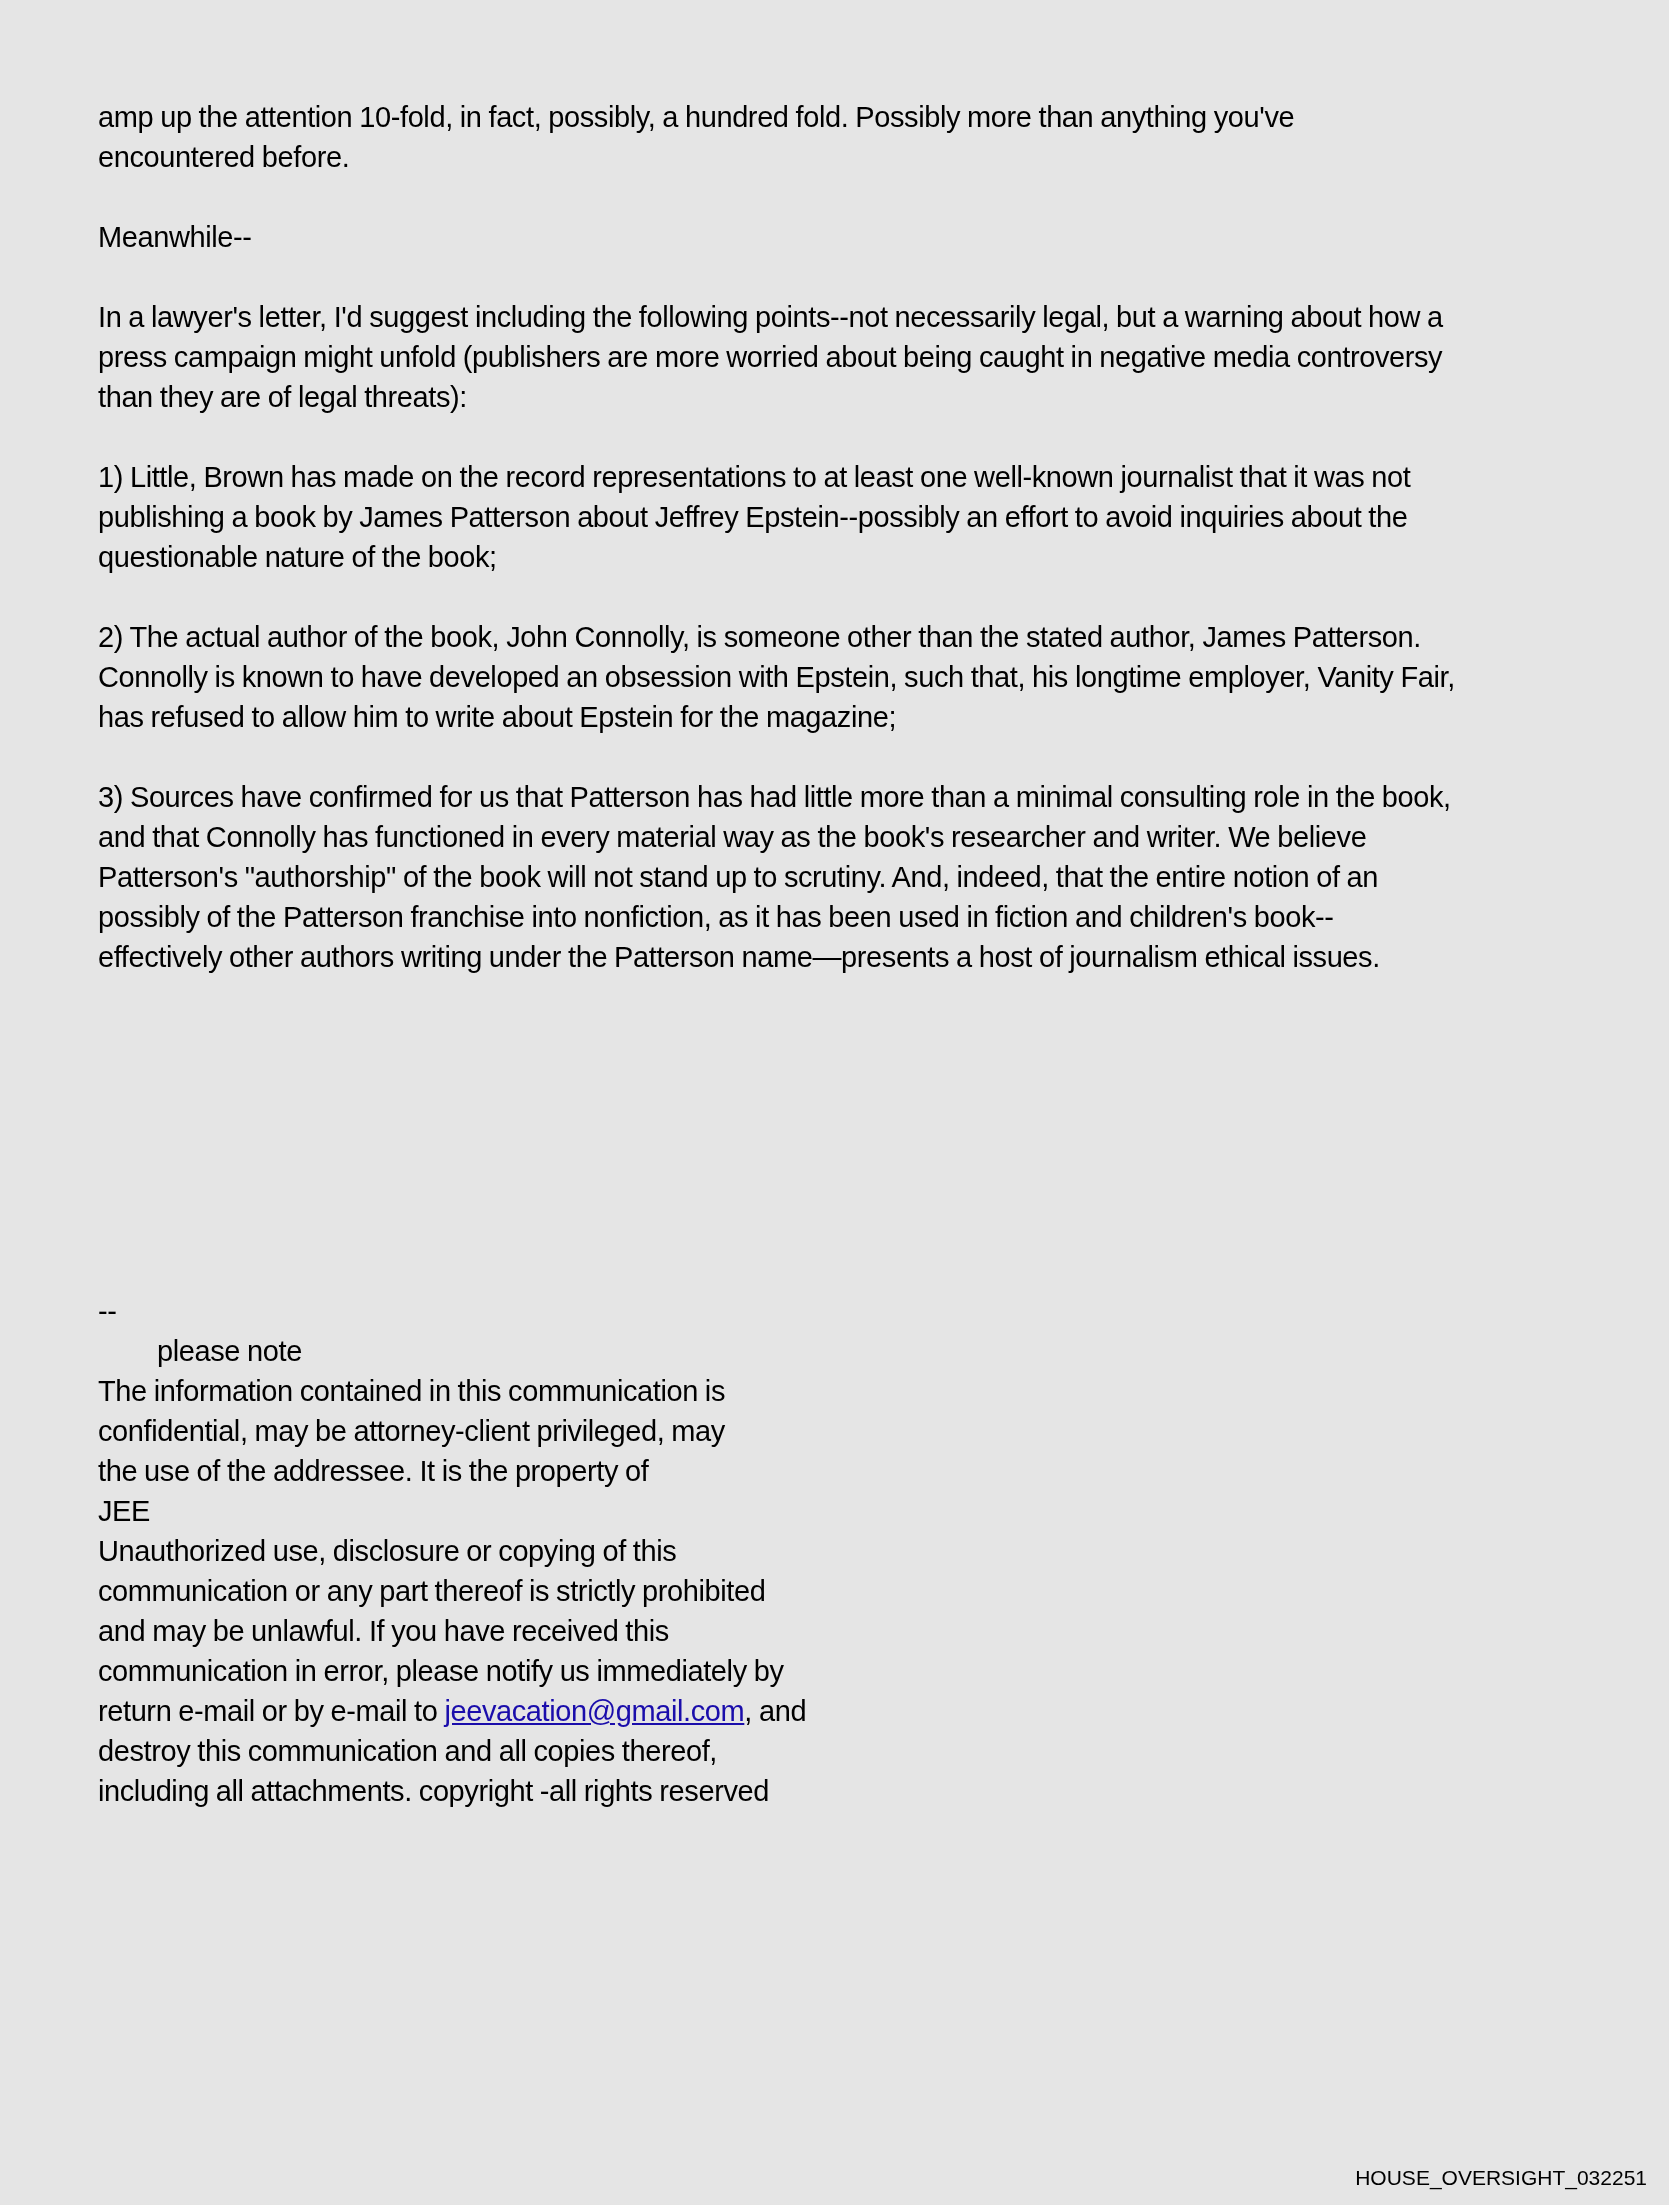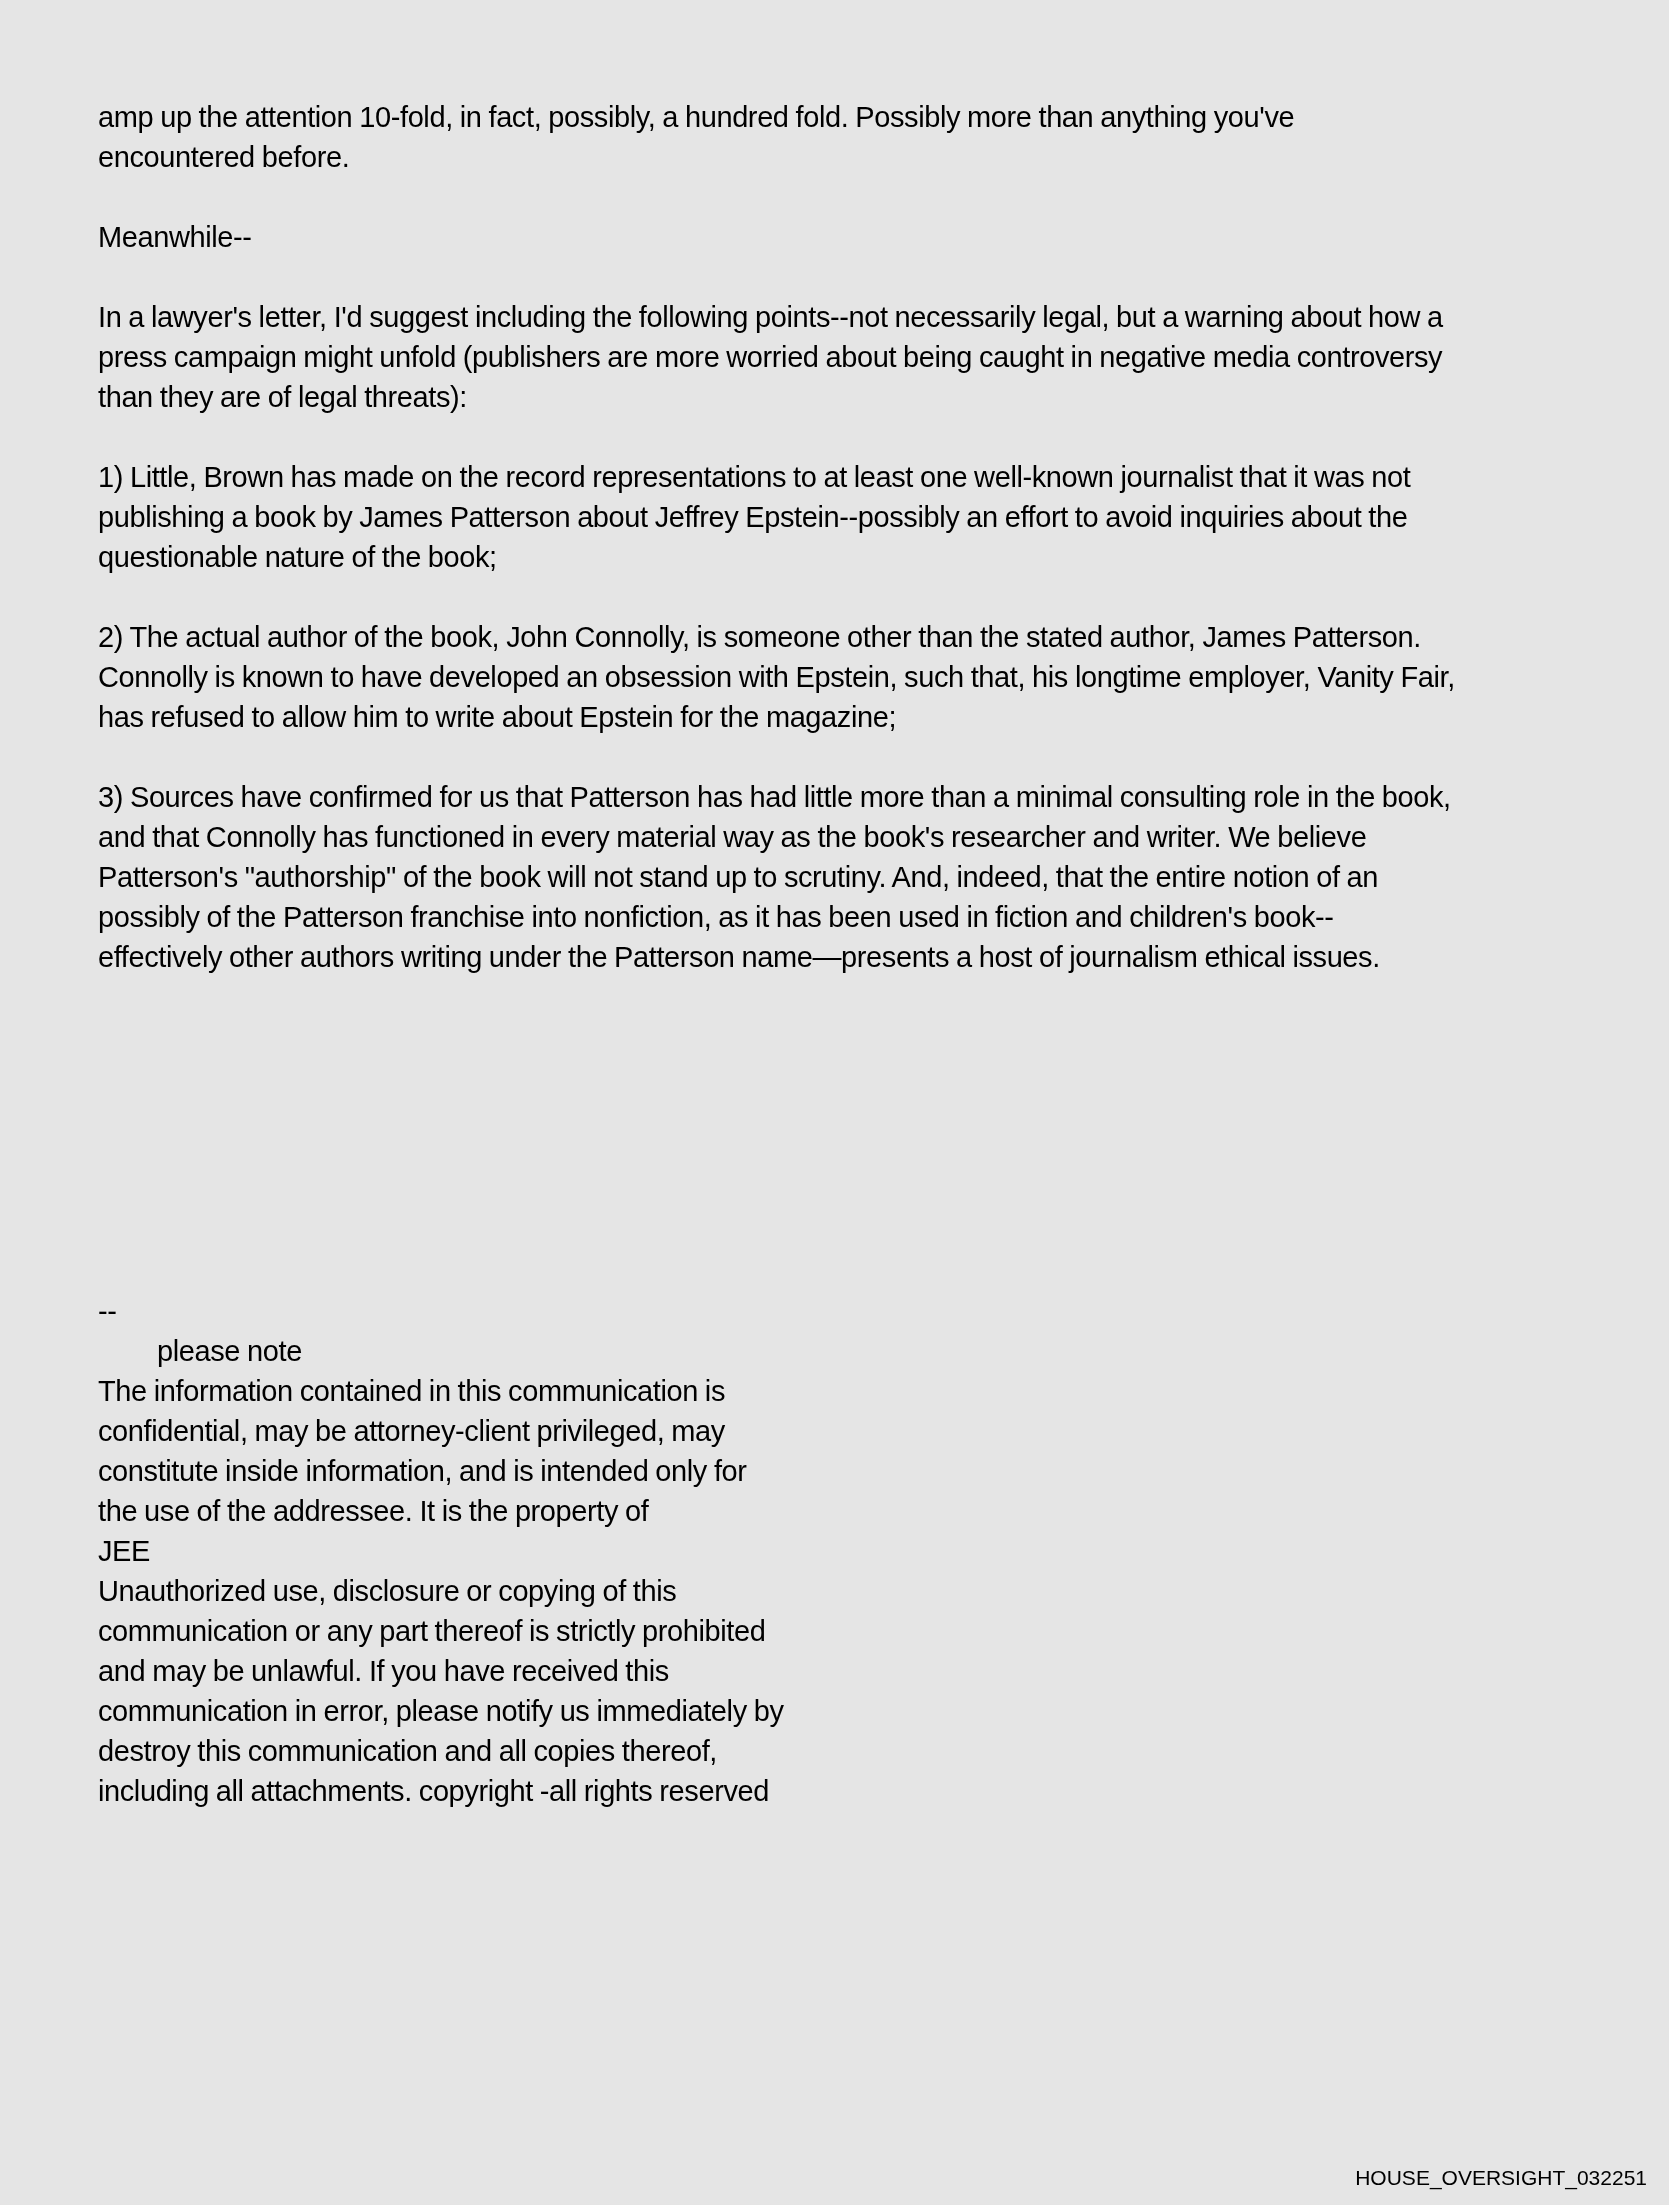--- a/index.html
+++ b/index.html
@@ -114,27 +114,27 @@
       <span class="ln">possibly of the Patterson franchise into nonfiction, as it has been used in fiction and children's book--</span>
       <span class="ln">effectively other authors writing under the Patterson name—presents a host of journalism ethical issues.</span>
     </p>
   </div>
 
   <div class="sig">
     <span class="ln">--</span>
     <span class="ln indent">please note</span>
     <span class="ln">The information contained in this communication is</span>
     <span class="ln">confidential, may be attorney-client privileged, may</span>
-    <span class="ln">constitute inside information, and is intended only for</span>
     <span class="ln">the use of the addressee. It is the property of</span>
     <span class="ln">JEE</span>
     <span class="ln">Unauthorized use, disclosure or copying of this</span>
     <span class="ln">communication or any part thereof is strictly prohibited</span>
     <span class="ln">and may be unlawful. If you have received this</span>
     <span class="ln">communication in error, please notify us immediately by</span>
+    <span class="ln"><span>return e-mail or by e-mail to </span><a class="email-link">jeevacation@gmail.com</a><span>, and</span></span>
     <span class="ln">destroy this communication and all copies thereof,</span>
     <span class="ln">including all attachments. copyright -all rights reserved</span>
   </div>
 
   <div class="bates">HOUSE_OVERSIGHT_032251</div>
 
 </div>
 
 
 </body></html>

